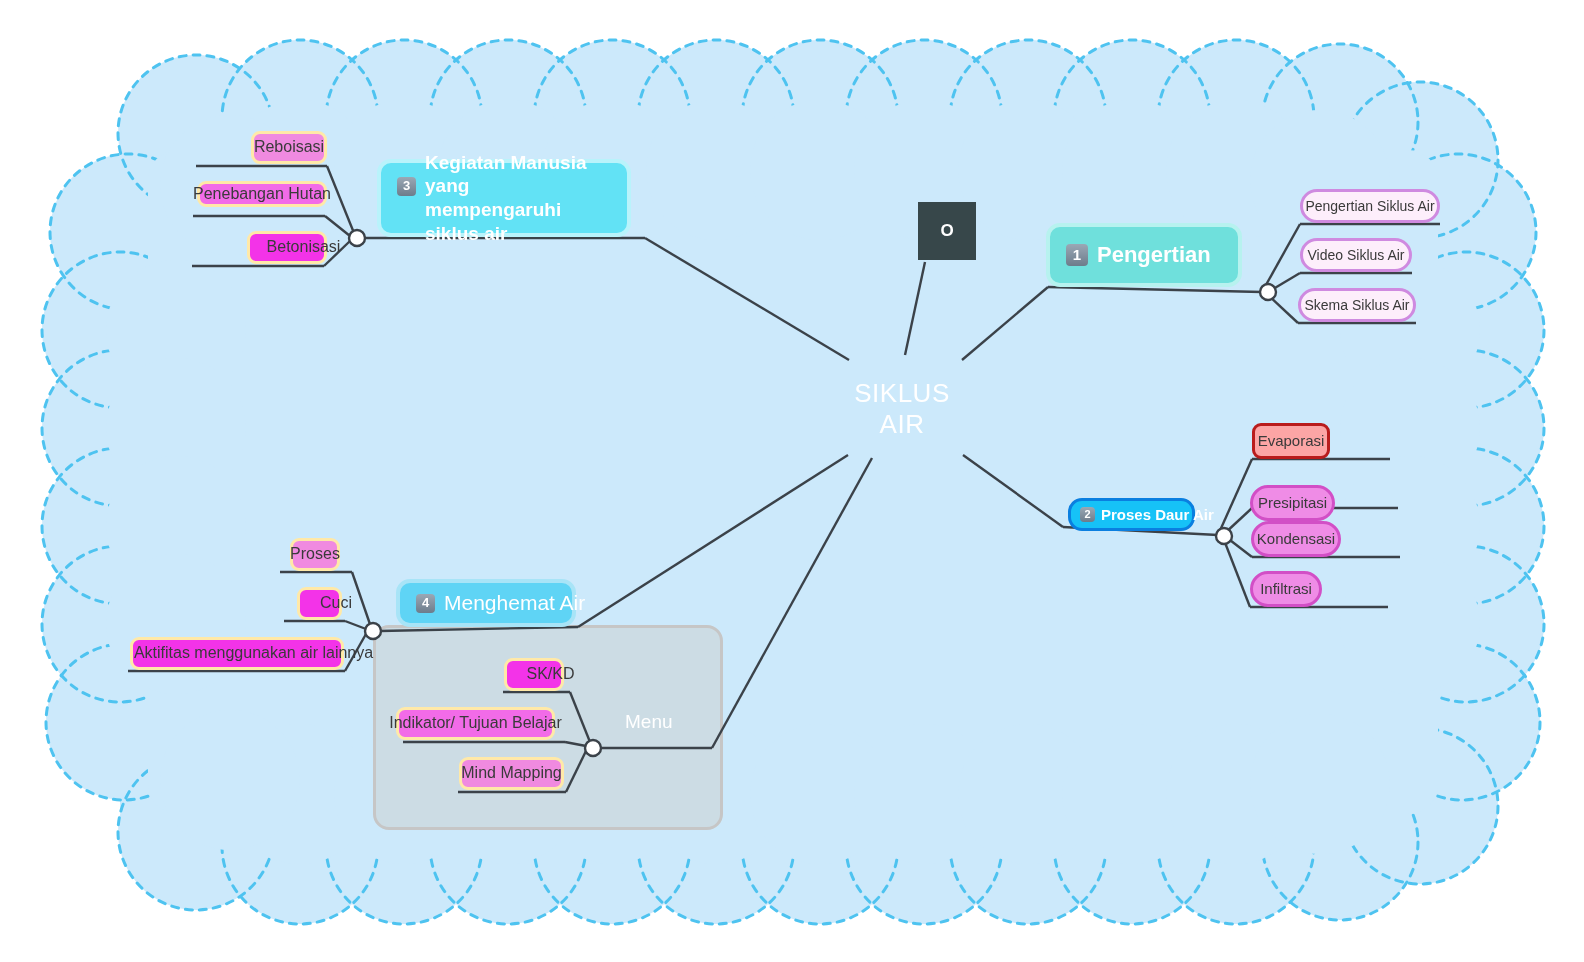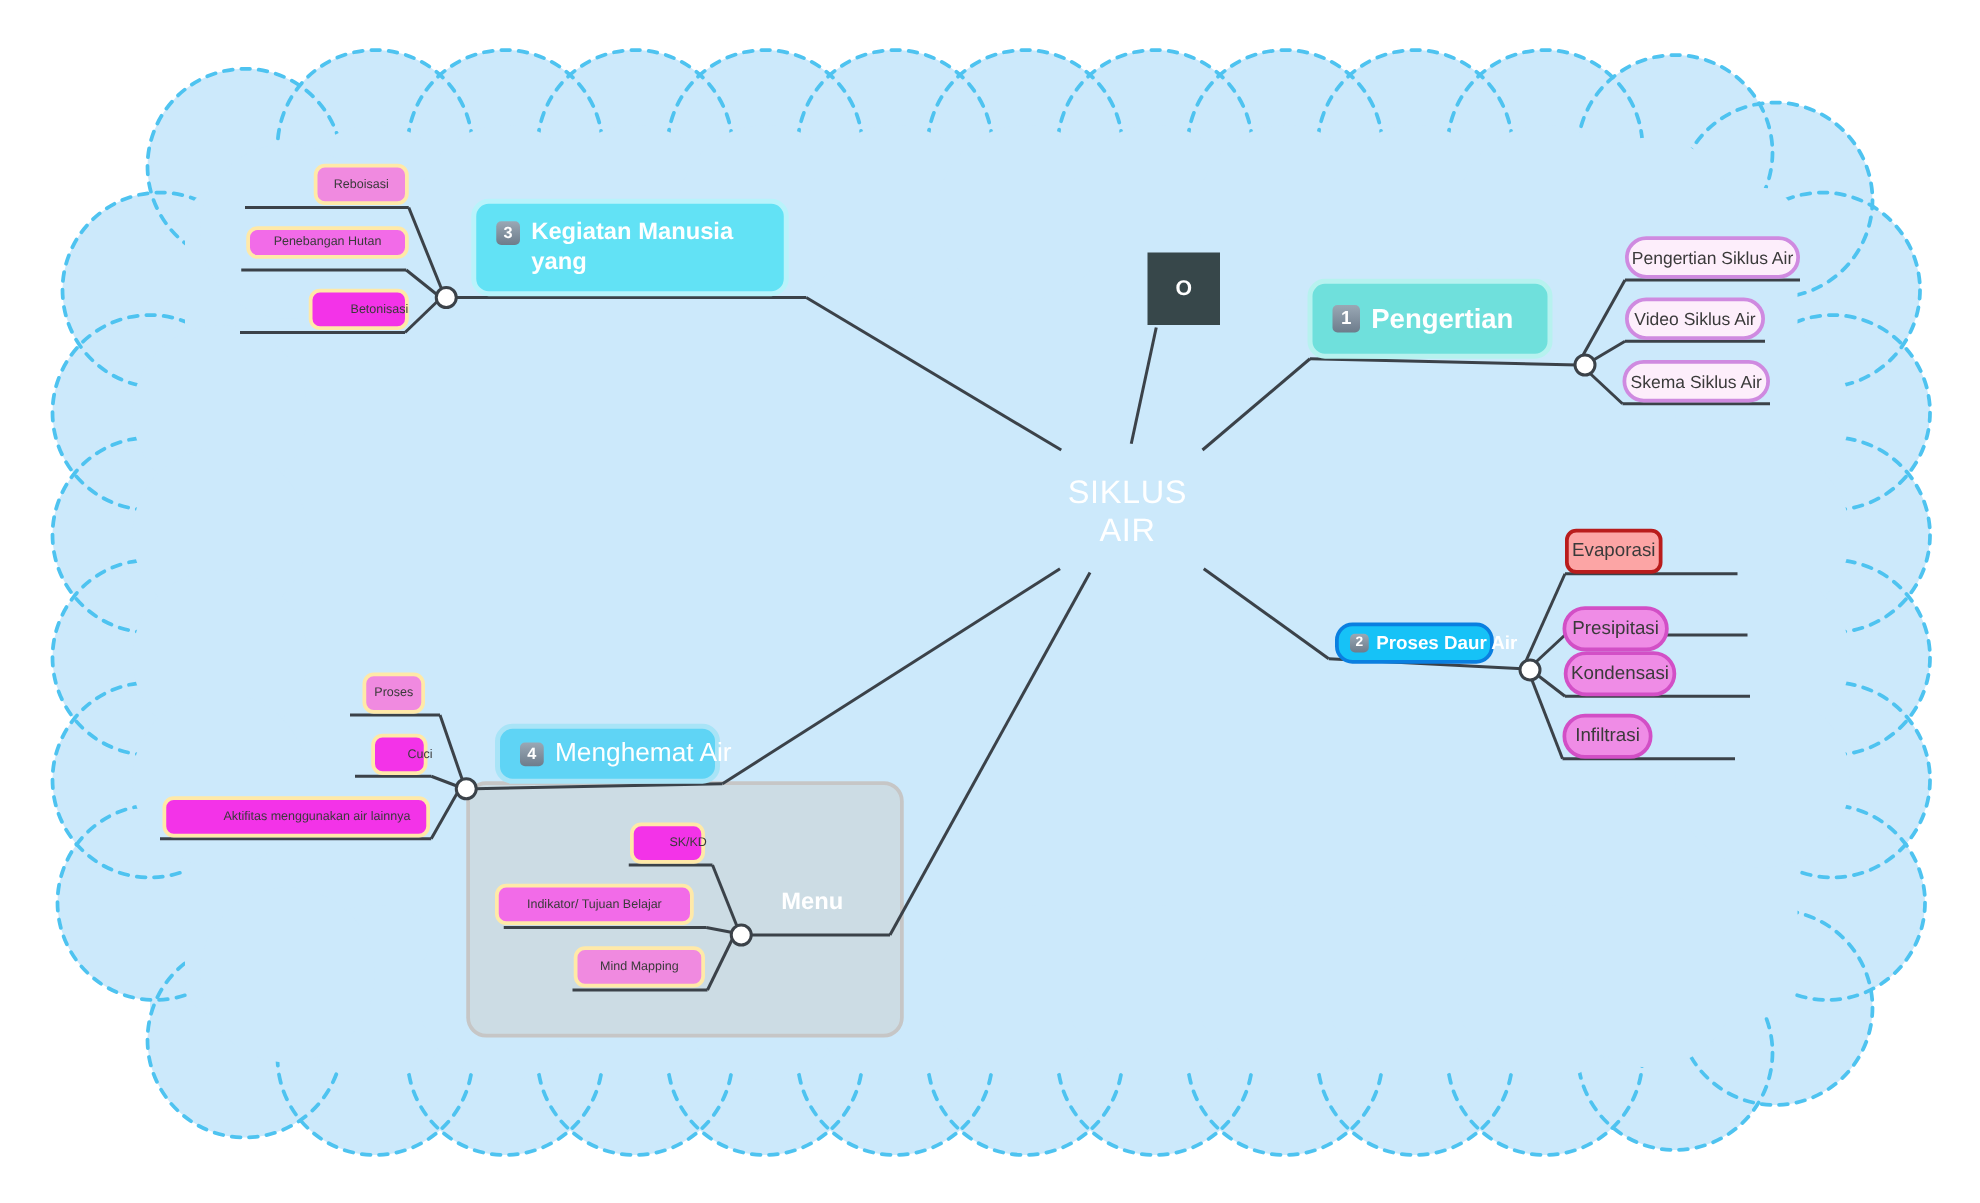--- a/index.html
+++ b/index.html
@@ -42,21 +42,21 @@
     white-space: nowrap;
     line-height: 1.15;
   }
 
   
   .leaf-magenta {
     background: #f26be8;
     border: 3px solid #ffe9a8;
     border-radius: 9px;
     color: #3a3a3a;
-    font-size: 10px;
+    font-size: 16px;
   }
   .leaf-magenta.soft { background: #f08ae0; }
   .leaf-magenta.vivid { background: #f333e8; padding-left: 33px; }
 
   
   .leaf-pill-pink {
     background: #fdeefb;
     border: 3px solid #cf8ae0;
     border-radius: 22px;
     color: #3a3a3a;
@@ -156,21 +156,21 @@
   #menu-group {
     position: absolute;
     background: #ccdce4;
     border: 3px solid #c6c6c6;
     border-radius: 16px;
     z-index: 1;
   }
   #menu-label {
     position: absolute;
     color: #ffffff;
-    font-weight: bold;
+    font-weight: normal;
     font-size: 19px;
     z-index: 3;
   }
 </style>
 </head>
 <body>
 
 <div id="canvas">
 
   <svg id="cloud-svg" viewBox="0 0 1584 962">
@@ -422,20 +422,21 @@
       <span>Kondensasi</span>
     </div>
     <div class="node leaf-pill-orchid" style="left:1250px; top:571px; width:72px; height:36px;">
       <span>Infiltrasi</span>
     </div>
 
     <div class="node topic topic-cyan-3" style="left:377px; top:159px; width:254px; height:78px; align-items:center;">
       <span class="badge badge-md" style="align-self:flex-start; margin-top:14px;">3</span>
       <span class="topic-text" style="white-space:normal;">
         <span>Kegiatan Manusia yang</span><br>
+        <span>mempengaruhi siklus air</span>
       </span>
     </div>
     <div class="node leaf-magenta soft" style="left:251px; top:131px; width:76px; height:33px;">
       <span>Reboisasi</span>
     </div>
     <div class="node leaf-magenta" style="left:197px; top:181px; width:130px; height:26px;">
       <span>Penebangan Hutan</span>
     </div>
     <div class="node leaf-magenta vivid" style="left:247px; top:231px; width:80px; height:33px;">
       <span>Betonisasi</span>

